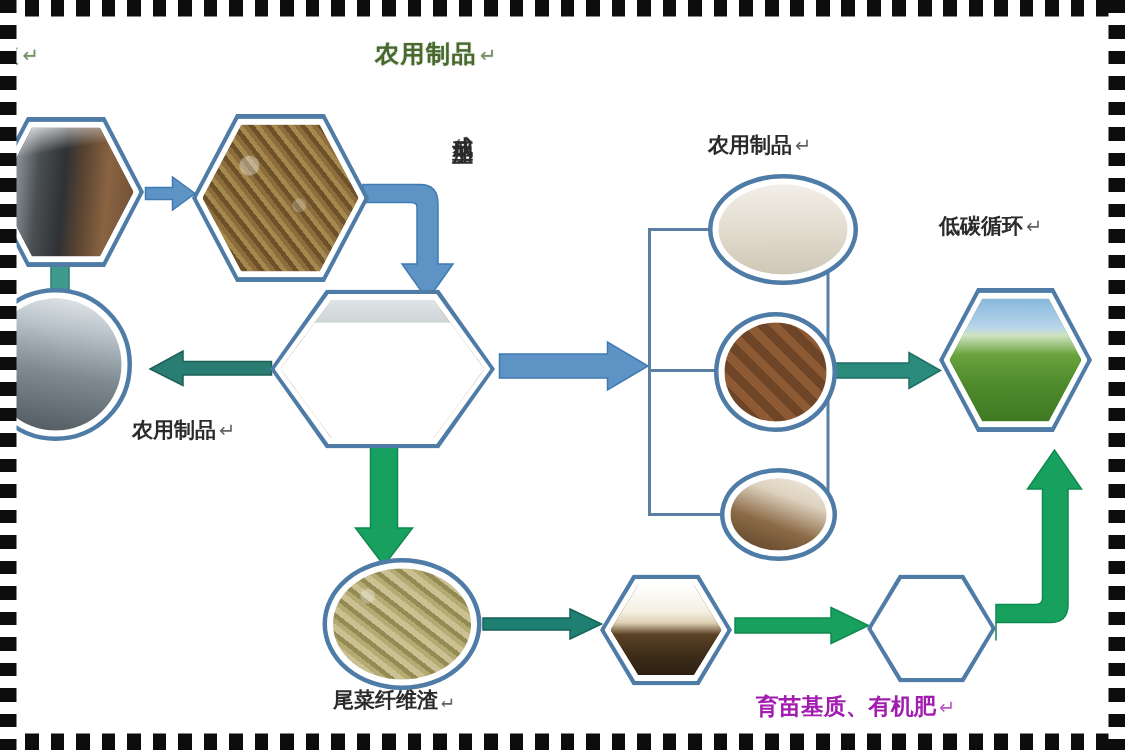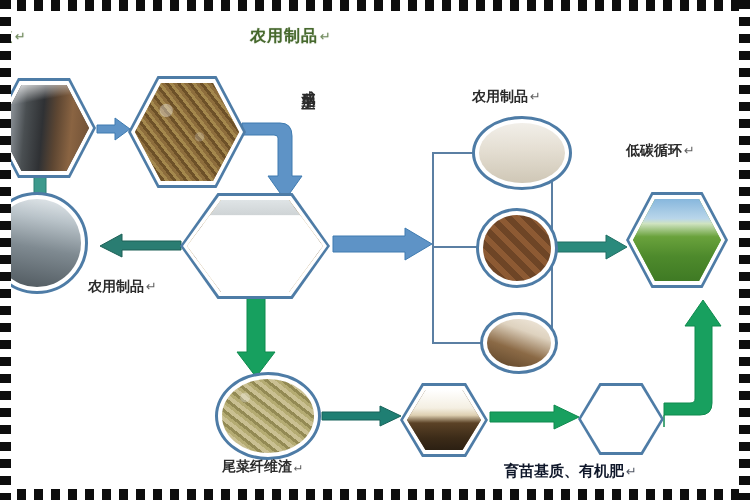--- a/index.html
+++ b/index.html
@@ -66,21 +66,21 @@
     font-size: 14px;
     white-space: nowrap;
     z-index: 25;
   }
   .flow-label.vertical {
     writing-mode: vertical-rl;
     text-orientation: upright;
     letter-spacing: 2px;
   }
   .flow-label.dark {
-    color: #0f172a;
+    color: #a21caf;
     font-size: 15px;
   }
 
   
   .node {
     position: absolute;
     z-index: 20;
   }
   .hex {
     clip-path: polygon(25% 0%, 75% 0%, 100% 50%, 75% 100%, 25% 100%, 0% 50%);

